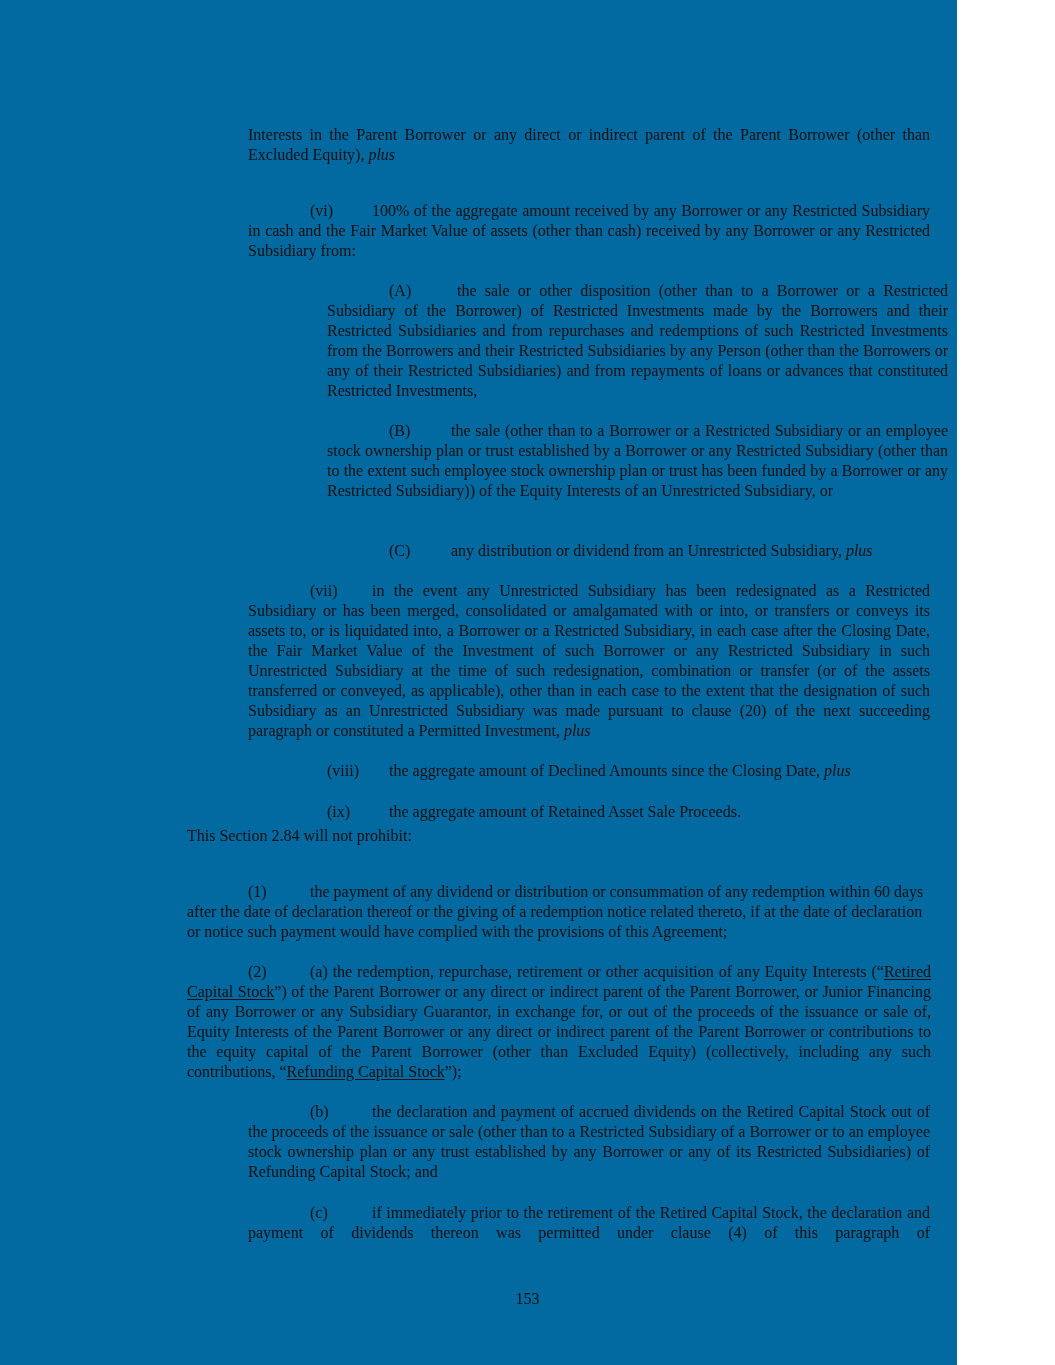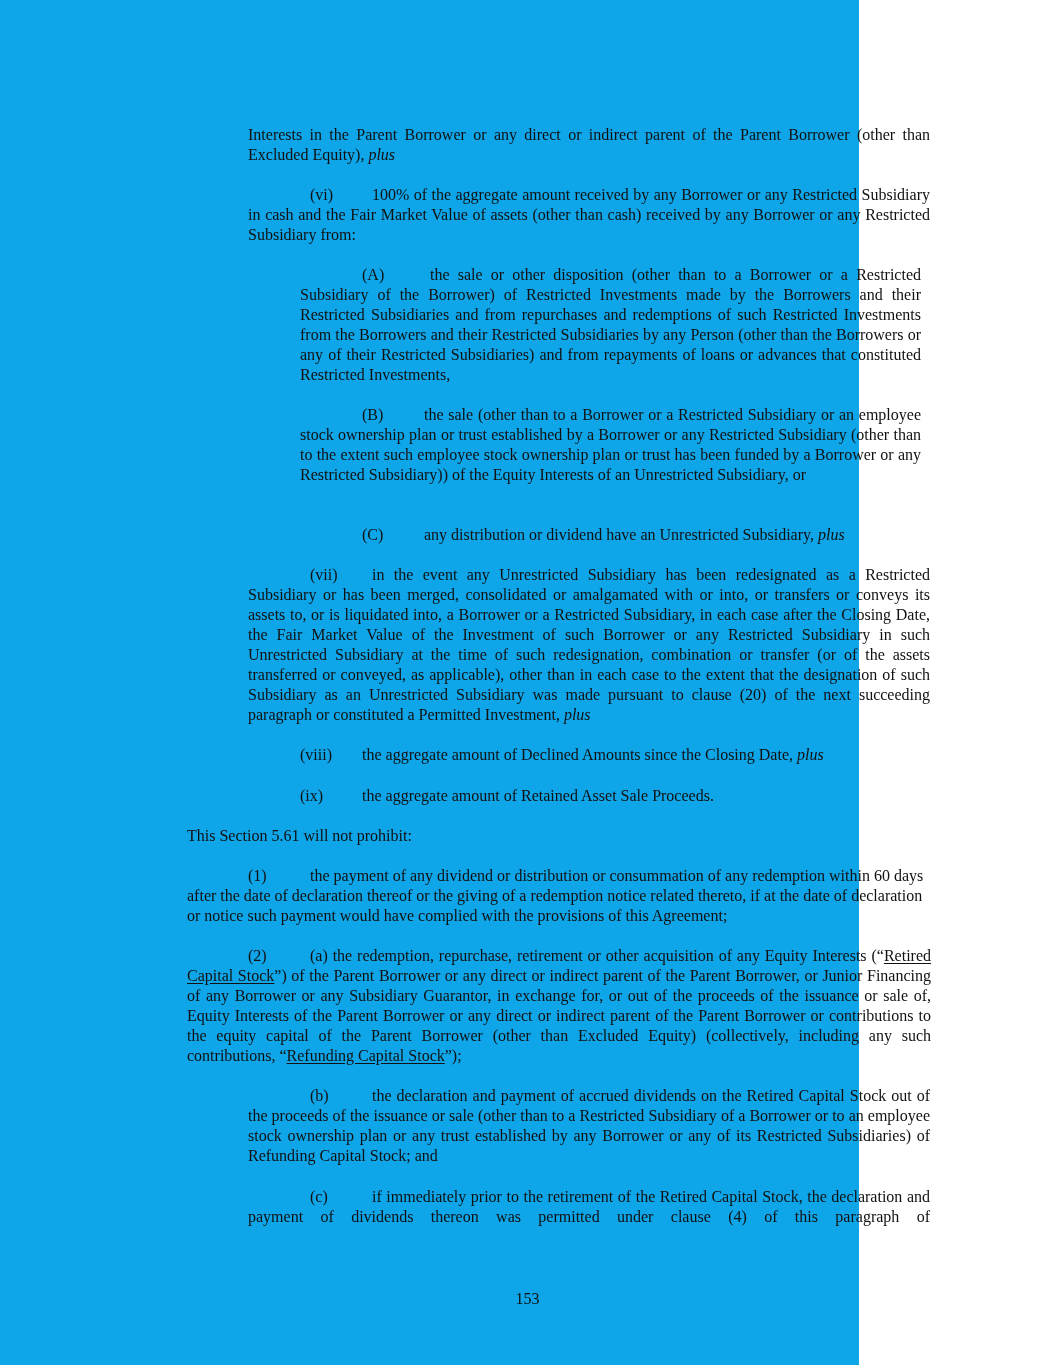--- a/index.html
+++ b/index.html
@@ -13,36 +13,37 @@
       position: relative;
       overflow: hidden;
       font-family: "Liberation Serif", "DejaVu Serif", serif;
       color: #111111;
       font-size: 16px;
       line-height: 20px;
     }
     .page {
       position: absolute;
       left: 0; top: 0;
-      width: 859px; height: 1365px;
-      background: #0ea5e9;
+      width: 957px; height: 1365px;
+      background: #0369a1;
     }
     .para {
       position: absolute;
       margin: 0;
     }
     .justify {
       text-align: justify;
       text-align-last: left;
     }
     .label {
       display: inline-block;
+      margin-top: 16px;
     }
     .lvl1 { left: 248px; width: 682px; }
-    .lvl2 { left: 300px; width: 621px; }
+    .lvl2 { left: 327px; width: 621px; }
     .lvl0 { left: 187px; width: 744px; }
     .it { font-style: italic; }
     .ul { text-decoration: underline; text-underline-offset: 2px; }
     .page-number {
       position: absolute;
       top: 1269px;
       left: 0;
       width: 1055px;
       text-align: center;
       margin-top: 20px;
@@ -54,29 +55,29 @@
 <div class="page">
 
   <p class="para lvl1 justify" style="top:125px;"><span>Interests in the Parent Borrower or any direct or indirect parent of the Parent Borrower (other than Excluded Equity), </span><span class="it">plus</span></p>
 
   <p class="para lvl1 justify" style="top:185px;"><span class="label" style="margin-left:62px;width:62px;">(vi)</span><span>100% of the aggregate amount received by any Borrower or any Restricted Subsidiary in cash and the Fair Market Value of assets (other than cash) received by any Borrower or any Restricted Subsidiary from:</span></p>
 
   <p class="para lvl2 justify" style="top:265px;"><span class="label" style="margin-left:62px;width:68px;">(A)</span><span>the sale or other disposition (other than to a Borrower or a Restricted Subsidiary of the Borrower) of Restricted Investments made by the Borrowers and their Restricted Subsidiaries and from repurchases and redemptions of such Restricted Investments from the Borrowers and their Restricted Subsidiaries by any Person (other than the Borrowers or any of their Restricted Subsidiaries) and from repayments of loans or advances that constituted Restricted Investments,</span></p>
 
   <p class="para lvl2 justify" style="top:405px;"><span class="label" style="margin-left:62px;width:62px;">(B)</span><span>the sale (other than to a Borrower or a Restricted Subsidiary or an employee stock ownership plan or trust established by a Borrower or any Restricted Subsidiary (other than to the extent such employee stock ownership plan or trust has been funded by a Borrower or any Restricted Subsidiary)) of the Equity Interests of an Unrestricted Subsidiary, or</span></p>
 
-  <p class="para lvl2" style="top:525px;"><span class="label" style="margin-left:62px;width:62px;">(C)</span><span>any distribution or dividend have an Unrestricted Subsidiary, </span><span class="it">plus</span></p>
+  <p class="para lvl2" style="top:525px;"><span class="label" style="margin-left:62px;width:62px;">(C)</span><span>any distribution or dividend from an Unrestricted Subsidiary, </span><span class="it">plus</span></p>
 
   <p class="para lvl1 justify" style="top:565px;"><span class="label" style="margin-left:62px;width:62px;">(vii)</span><span>in the event any Unrestricted Subsidiary has been redesignated as a Restricted Subsidiary or has been merged, consolidated or amalgamated with or into, or transfers or conveys its assets to, or is liquidated into, a Borrower or a Restricted Subsidiary, in each case after the Closing Date, the Fair Market Value of the Investment of such Borrower or any Restricted Subsidiary in such Unrestricted Subsidiary at the time of such redesignation, combination or transfer (or of the assets transferred or conveyed, as applicable), other than in each case to the extent that the designation of such Subsidiary as an Unrestricted Subsidiary was made pursuant to clause (20) of the next succeeding paragraph or constituted a Permitted Investment, </span><span class="it">plus</span></p>
 
   <p class="para lvl2" style="top:745px;"><span class="label" style="width:62px;">(viii)</span><span>the aggregate amount of Declined Amounts since the Closing Date, </span><span class="it">plus</span></p>
 
   <p class="para lvl2" style="top:786px;"><span class="label" style="width:62px;">(ix)</span><span>the aggregate amount of Retained Asset Sale Proceeds.</span></p>
 
-  <p class="para lvl0" style="top:826px;"><span>This Section 5.61 will not prohibit:</span></p>
+  <p class="para lvl0" style="top:826px;"><span>This Section 2.84 will not prohibit:</span></p>
 
   <p class="para lvl0" style="top:866px;"><span class="label" style="margin-left:61px;width:62px;">(1)</span><span>the payment of any dividend or distribution or consummation of any redemption within 60 days after the date of declaration thereof or the giving of a redemption notice related thereto, if at the date of declaration or notice such payment would have complied with the provisions of this Agreement;</span></p>
 
   <p class="para lvl0 justify" style="top:946px;"><span class="label" style="margin-left:61px;width:62px;">(2)</span><span>(a) the redemption, repurchase, retirement or other acquisition of any Equity Interests (“</span><span class="ul">Retired Capital Stock</span><span>”) of the Parent Borrower or any direct or indirect parent of the Parent Borrower, or Junior Financing of any Borrower or any Subsidiary Guarantor, in exchange for, or out of the proceeds of the issuance or sale of, Equity Interests of the Parent Borrower or any direct or indirect parent of the Parent Borrower or contributions to the equity capital of the Parent Borrower (other than Excluded Equity) (collectively, including any such contributions, “</span><span class="ul">Refunding Capital Stock</span><span>”);</span></p>
 
   <p class="para lvl1 justify" style="top:1086px;"><span class="label" style="margin-left:62px;width:62px;">(b)</span><span>the declaration and payment of accrued dividends on the Retired Capital Stock out of the proceeds of the issuance or sale (other than to a Restricted Subsidiary of a Borrower or to an employee stock ownership plan or any trust established by any Borrower or any of its Restricted Subsidiaries) of Refunding Capital Stock; and</span></p>
 
   <p class="para lvl1" style="top:1187px; text-align:justify; text-align-last:justify;"><span class="label" style="margin-left:62px;width:62px;">(c)</span><span>if immediately prior to the retirement of the Retired Capital Stock, the declaration and payment of dividends thereon was permitted under clause (4) of this paragraph of</span></p>
 
   <div class="page-number">153</div>

